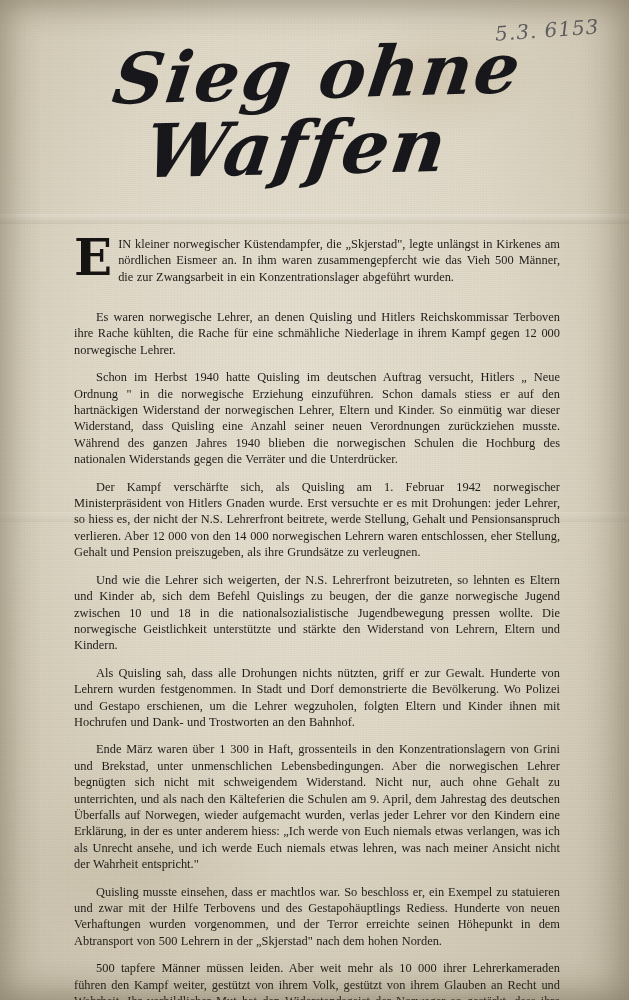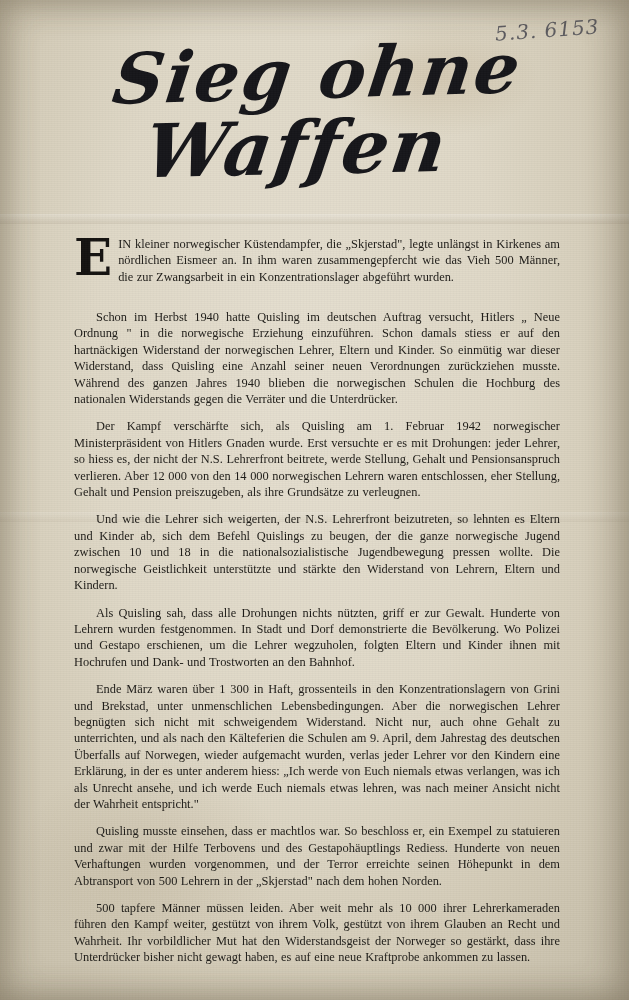--- a/index.html
+++ b/index.html
@@ -148,20 +148,21 @@
 
   <div class="archive-note">5.3. 6153</div>
 
   <div class="title-block">
     <div class="title-line l1">Sieg ohne</div>
     <div class="title-line l2">Waffen</div>
   </div>
 
   <div class="body">
     <p class="para first"><span class="dropcap">E</span><span>IN kleiner norwegischer Küstendampfer, die „Skjerstad", legte unlängst in Kirkenes am nördlichen Eismeer an. In ihm waren zusammengepfercht wie das Vieh 500 Männer, die zur Zwangsarbeit in ein Konzentrationslager abgeführt wurden.</span></p>
+    <p class="para">Es waren norwegische Lehrer, an denen Quisling und Hitlers Reichskommissar Terboven ihre Rache kühlten, die Rache für eine schmähliche Niederlage in ihrem Kampf gegen 12 000 norwegische Lehrer.</p>
     <p class="para">Schon im Herbst 1940 hatte Quisling im deutschen Auftrag versucht, Hitlers „ Neue Ordnung " in die norwegische Erziehung einzuführen. Schon damals stiess er auf den hartnäckigen Widerstand der norwegischen Lehrer, Eltern und Kinder. So einmütig war dieser Widerstand, dass Quisling eine Anzahl seiner neuen Verordnungen zurückziehen musste. Während des ganzen Jahres 1940 blieben die norwegischen Schulen die Hochburg des nationalen Widerstands gegen die Verräter und die Unterdrücker.</p>
     <p class="para">Der Kampf verschärfte sich, als Quisling am 1. Februar 1942 norwegischer Ministerpräsident von Hitlers Gnaden wurde. Erst versuchte er es mit Drohungen: jeder Lehrer, so hiess es, der nicht der N.S. Lehrerfront beitrete, werde Stellung, Gehalt und Pensionsanspruch verlieren. Aber 12 000 von den 14 000 norwegischen Lehrern waren entschlossen, eher Stellung, Gehalt und Pension preiszugeben, als ihre Grundsätze zu verleugnen.</p>
     <p class="para">Und wie die Lehrer sich weigerten, der N.S. Lehrerfront beizutreten, so lehnten es Eltern und Kinder ab, sich dem Befehl Quislings zu beugen, der die ganze norwegische Jugend zwischen 10 und 18 in die nationalsozialistische Jugendbewegung pressen wollte. Die norwegische Geistlichkeit unterstützte und stärkte den Widerstand von Lehrern, Eltern und Kindern.</p>
     <p class="para">Als Quisling sah, dass alle Drohungen nichts nützten, griff er zur Gewalt. Hunderte von Lehrern wurden festgenommen. In Stadt und Dorf demonstrierte die Bevölkerung. Wo Polizei und Gestapo erschienen, um die Lehrer wegzuholen, folgten Eltern und Kinder ihnen mit Hochrufen und Dank- und Trostworten an den Bahnhof.</p>
     <p class="para">Ende März waren über 1 300 in Haft, grossenteils in den Konzentrationslagern von Grini und Brekstad, unter unmenschlichen Lebensbedingungen. Aber die norwegischen Lehrer begnügten sich nicht mit schweigendem Widerstand. Nicht nur, auch ohne Gehalt zu unterrichten, und als nach den Kälteferien die Schulen am 9. April, dem Jahrestag des deutschen Überfalls auf Norwegen, wieder aufgemacht wurden, verlas jeder Lehrer vor den Kindern eine Erklärung, in der es unter anderem hiess: „Ich werde von Euch niemals etwas verlangen, was ich als Unrecht ansehe, und ich werde Euch niemals etwas lehren, was nach meiner Ansicht nicht der Wahrheit entspricht."</p>
     <p class="para">Quisling musste einsehen, dass er machtlos war. So beschloss er, ein Exempel zu statuieren und zwar mit der Hilfe Terbovens und des Gestapohäuptlings Rediess. Hunderte von neuen Verhaftungen wurden vorgenommen, und der Terror erreichte seinen Höhepunkt in dem Abtransport von 500 Lehrern in der „Skjerstad" nach dem hohen Norden.</p>
     <p class="para">500 tapfere Männer müssen leiden. Aber weit mehr als 10 000 ihrer Lehrerkameraden führen den Kampf weiter, gestützt von ihrem Volk, gestützt von ihrem Glauben an Recht und Wahrheit. Ihr vorbildlicher Mut hat den Widerstandsgeist der Norweger so gestärkt, dass ihre Unterdrücker bisher nicht gewagt haben, es auf eine neue Kraftprobe ankommen zu lassen.</p>
   </div>
 
   <div class="grain"></div>

